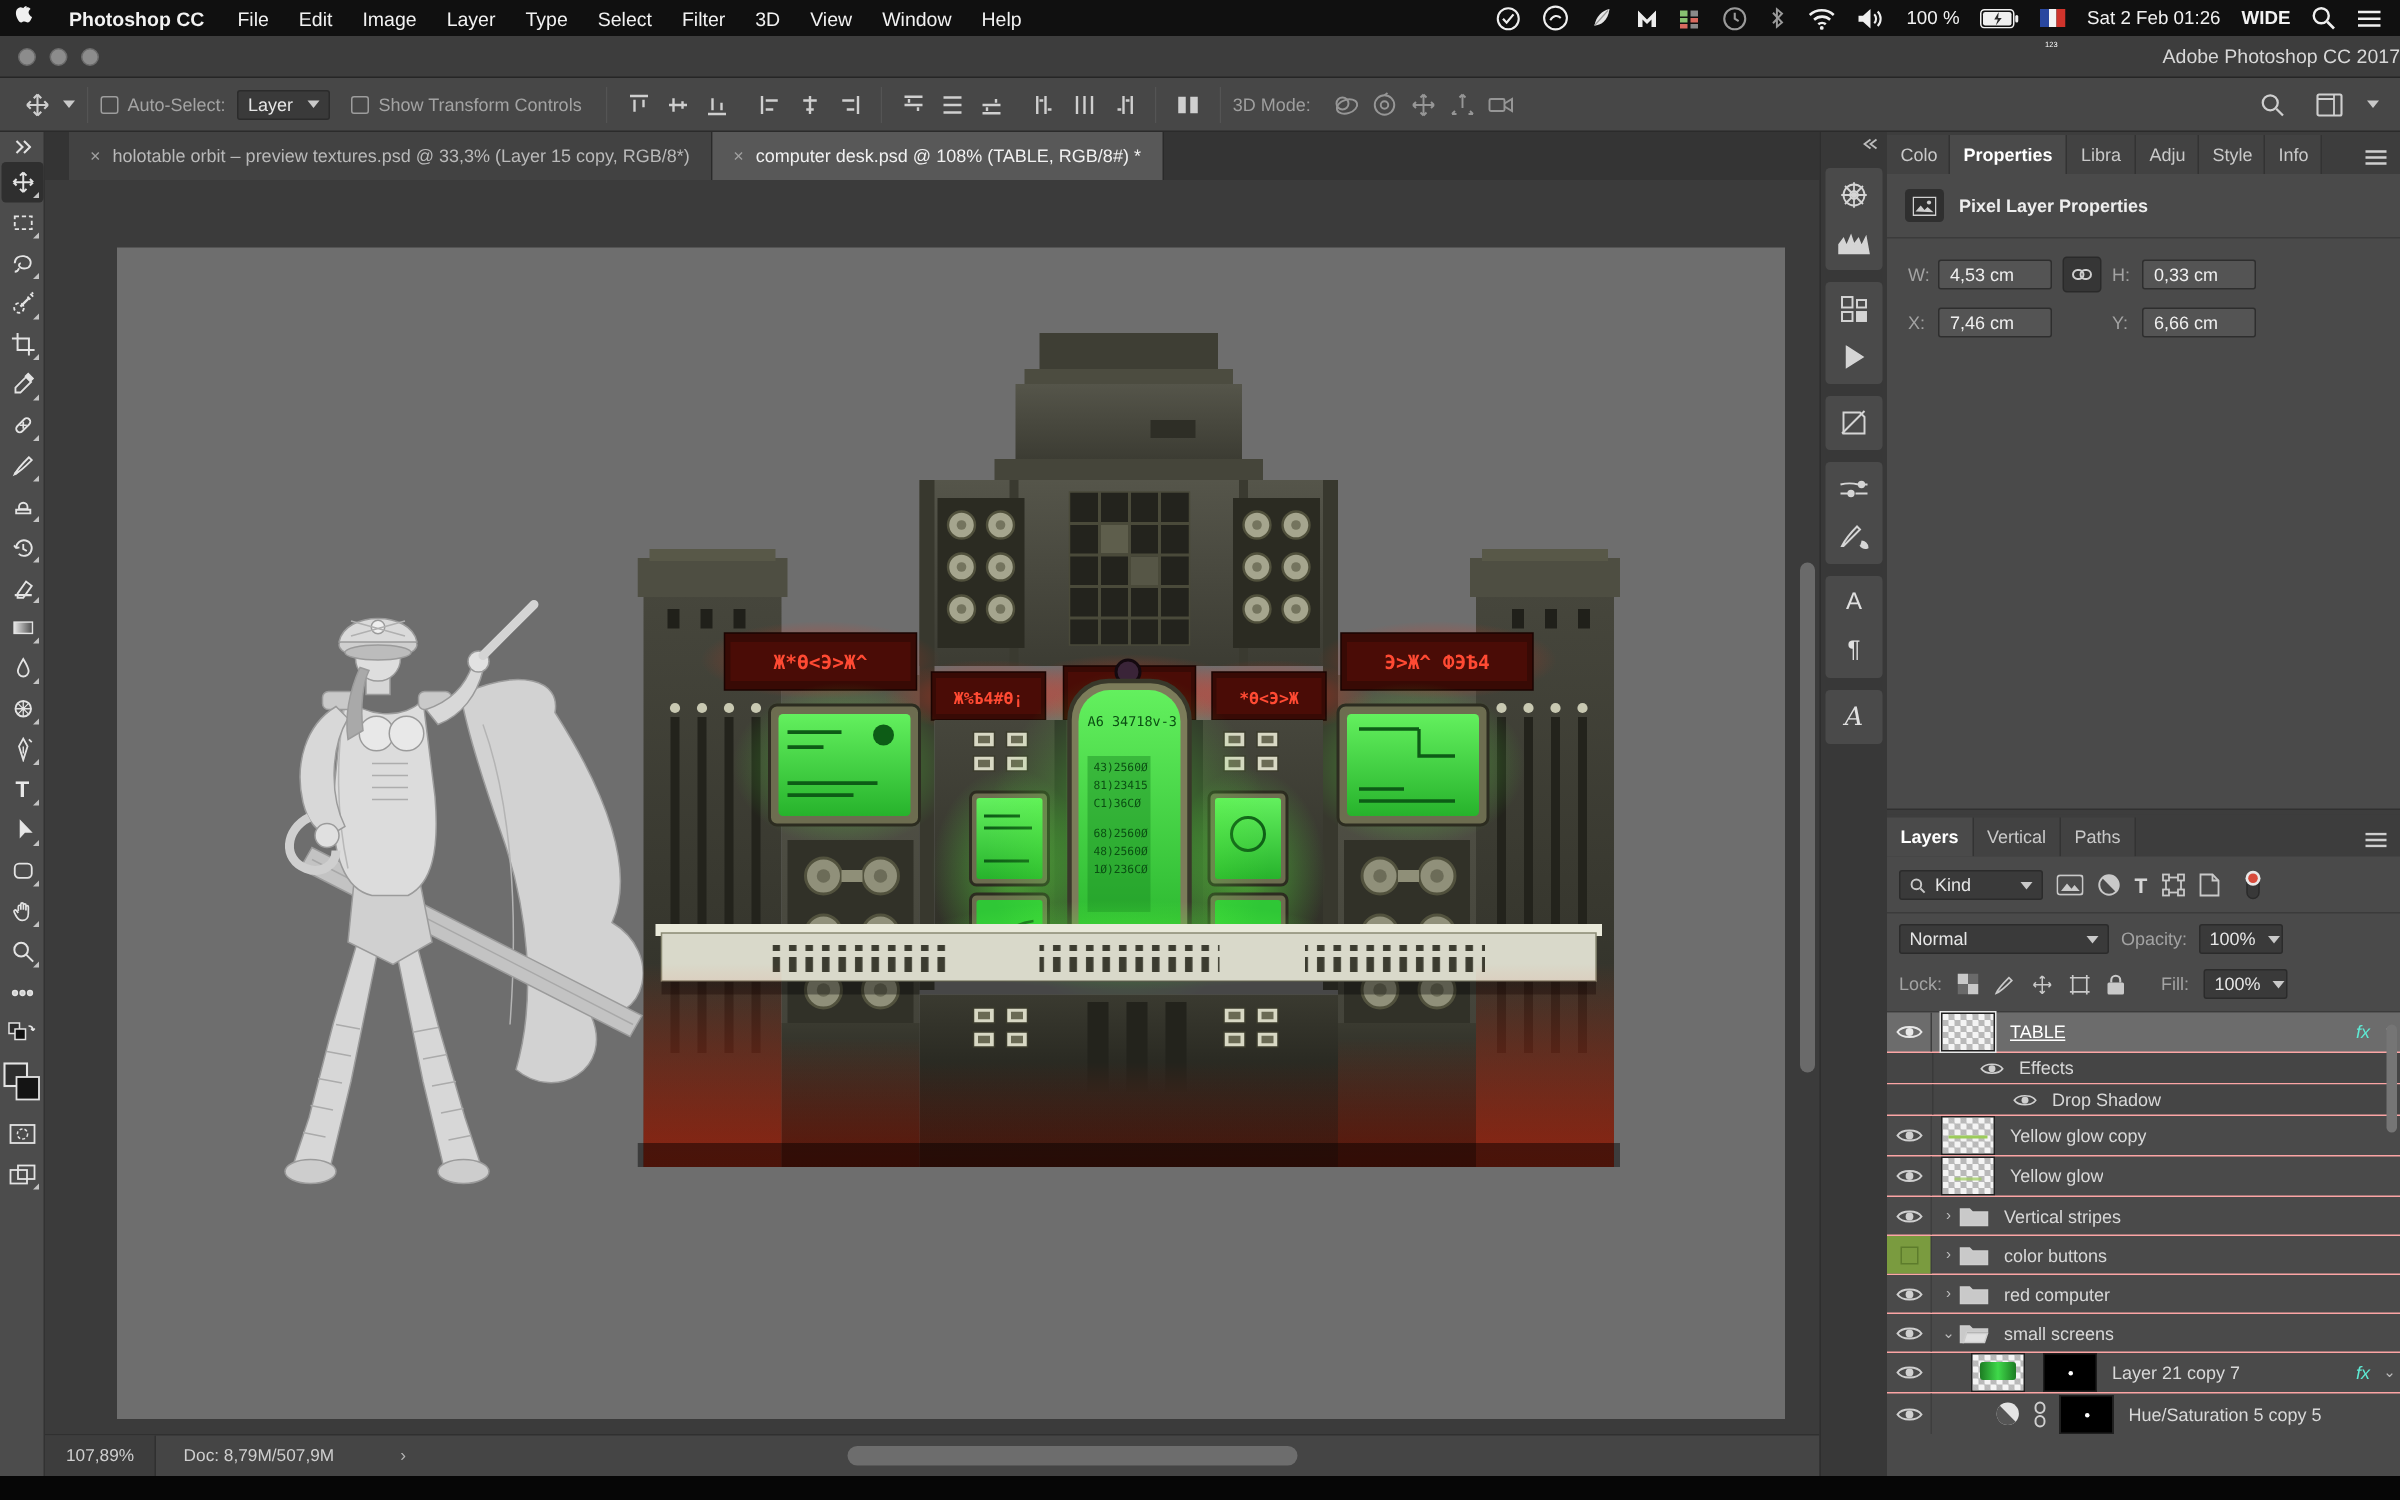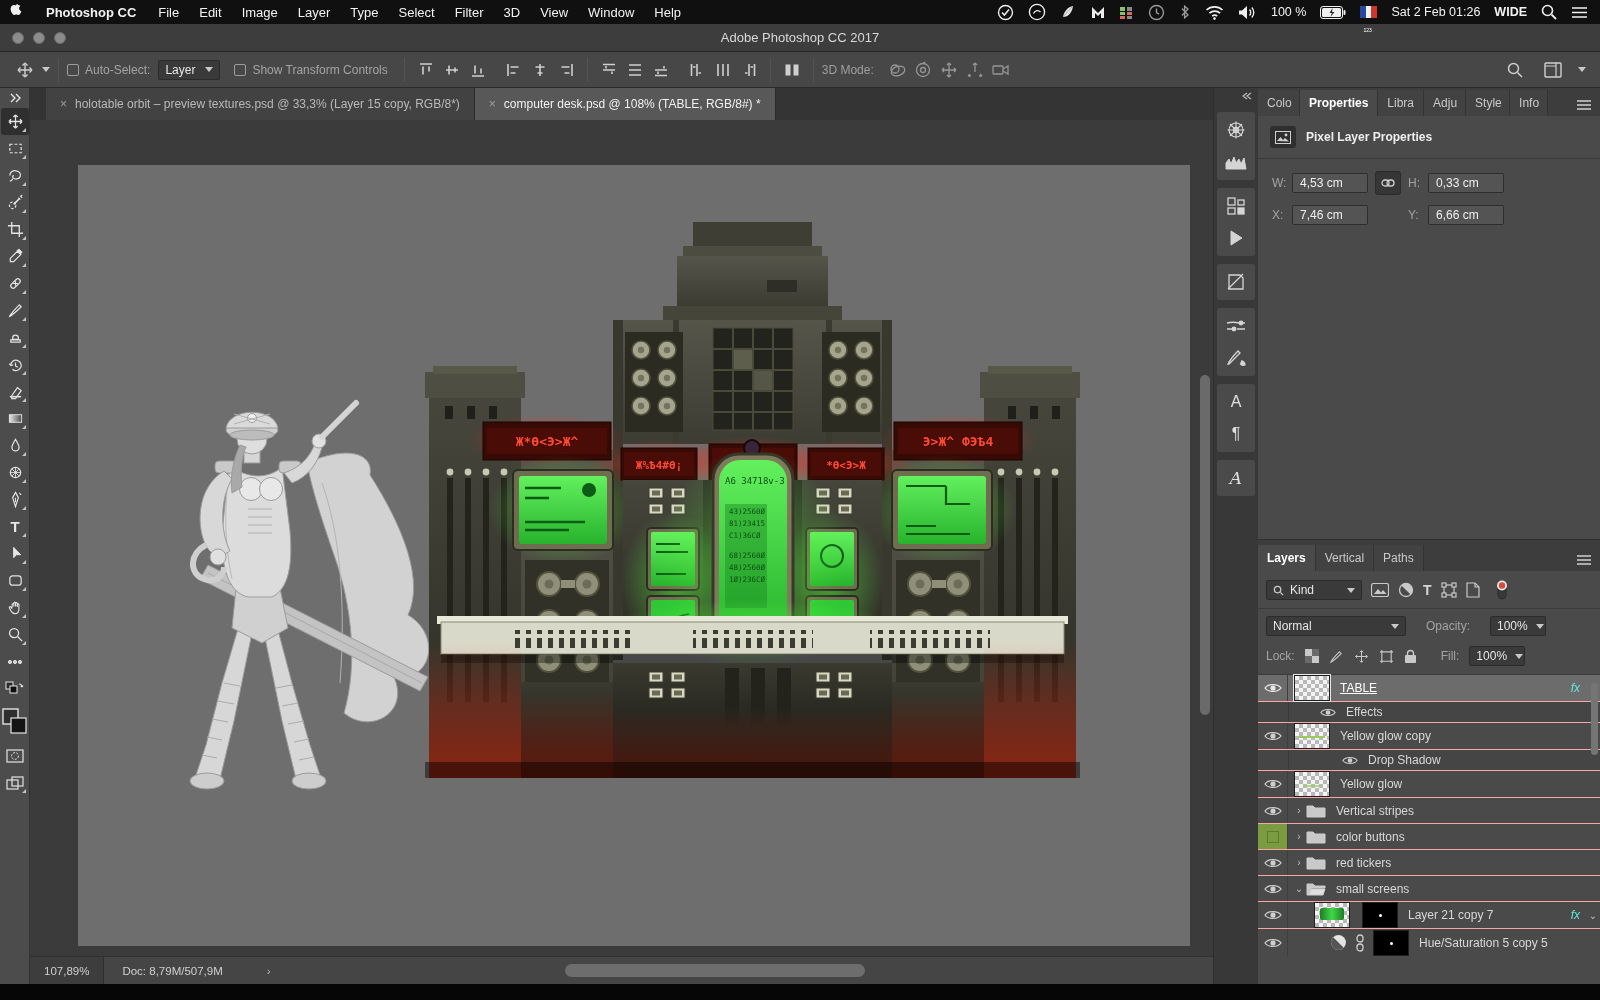--- a/index.html
+++ b/index.html
@@ -13,21 +13,21 @@
   #menubar{left:0;top:0;width:1600px;height:24px;background:#101010;display:flex;align-items:center;
            font-size:13px;color:#f2f2f2;z-index:50}
   #menubar .mi{padding:0 10px;cursor:default;white-space:nowrap}
   #menubar .app{font-weight:bold;padding:0 12px}
   #mb-right{margin-left:auto;display:flex;align-items:center;gap:14px;padding-right:12px}
   #mb-right .sic{display:flex;align-items:center;justify-content:center;height:40px}
 
   
   #titlebar{left:0;top:24px;width:1600px;height:28px;background:#3d3d3d;border-bottom:1px solid #262626}
   .tl{width:12px;height:12px;border-radius:50%;background:#8c8c8c;border:1px solid #6b6b6b;position:absolute;top:8px}
-  #wtitle{width:100%;text-align:center;line-height:28px;color:#d8d8d8;font-size:13px}
+  #wtitle{width:100%;text-align:right;line-height:28px;color:#d8d8d8;font-size:13px}
 
   
   #optionsbar{left:0;top:52px;width:1600px;height:36px;background:#474747;border-bottom:1px solid #2b2b2b;
               display:flex;align-items:center;font-size:12px;color:#dedede}
   .vdiv{width:1px;height:24px;background:#383838;border-right:1px solid #545454;margin:0 8px}
   .cb{width:12px;height:12px;border:1px solid #9d9d9d;border-radius:2px;background:transparent;display:inline-block;margin-right:6px;flex:none}
   .dd{background:#3a3a3a;border:1px solid #2b2b2b;border-radius:2px;height:20px;display:inline-flex;
       align-items:center;padding:0 6px;gap:8px;color:#e6e6e6}
   .chev{width:0;height:0;border-left:4px solid transparent;border-right:4px solid transparent;border-top:5px solid #c9c9c9}
   .oic{width:26px;height:24px;display:flex;align-items:center;justify-content:center}
@@ -1004,21 +1004,21 @@
         </span>
       <span style="margin-left:6px">
           <svg width="14" height="22" viewBox="0 0 14 22">
             <rect x="3" y="3" width="8" height="17" rx="4" fill="#383838" stroke="#2a2a2a"></rect>
             <circle cx="7" cy="6.5" r="5" fill="#e8e8e8"></circle>
             <circle cx="7" cy="6.5" r="3.2" fill="#d84b3c"></circle>
           </svg>
         </span>
     </div>
 
-    <div style="display:flex;align-items:center;gap:20px;padding:7px 8px">
+    <div style="display:flex;align-items:center;gap:8px;padding:7px 8px">
       <span class="dd" style="width:140px">
         <span>Normal</span>
         <span class="chev" style="margin-left:auto"></span>
       </span>
       <span class="lbl">Opacity:</span>
       <span class="dd" style="width:56px">
         <span>100%</span>
         <span class="chev" style="margin-left:auto"></span>
       </span>
     </div>
@@ -1080,52 +1080,52 @@
         <span style="width:30px;flex:none"></span>
         <span style="align-self:stretch;border-left:1px solid #3a3a3a;width:48px;flex:none;display:flex;align-items:center;justify-content:flex-end">
             <svg width="16" height="11" viewBox="0 0 18 12">
               <path d="M1 6C4 1.5 14 1.5 17 6C14 10.5 4 10.5 1 6Z" fill="none" stroke="#cfcfcf" stroke-width="1.3"></path>
               <circle cx="9" cy="6" r="2.6" fill="#cfcfcf"></circle>
             </svg>
           </span>
         <span class="lname">Effects</span>
       </div>
 
-      <div class="lrow" style="height:27px">
-        <span class="eyecell">
-            <svg width="18" height="12" viewBox="0 0 18 12">
-              <path d="M1 6C4 1.5 14 1.5 17 6C14 10.5 4 10.5 1 6Z" fill="none" stroke="#cfcfcf" stroke-width="1.3"></path>
-              <circle cx="9" cy="6" r="2.6" fill="#cfcfcf"></circle>
-            </svg>
-          </span>
-        <span class="thumb checker" style="margin-left:6px;position:relative">
-            <span style="position:absolute;left:4px;top:12px;width:26px;height:2px;background:#9ccc5a"></span>
-          </span>
-        <span class="lname">Yellow glow copy</span>
-      </div>
-
       <div class="lrow" style="height:21px;background:#454545">
         <span style="width:30px;flex:none"></span>
         <span style="align-self:stretch;border-left:1px solid #3a3a3a;width:70px;flex:none;display:flex;align-items:center;justify-content:flex-end">
             <svg width="16" height="11" viewBox="0 0 18 12">
               <path d="M1 6C4 1.5 14 1.5 17 6C14 10.5 4 10.5 1 6Z" fill="none" stroke="#cfcfcf" stroke-width="1.3"></path>
               <circle cx="9" cy="6" r="2.6" fill="#cfcfcf"></circle>
             </svg>
           </span>
         <span class="lname">Drop Shadow</span>
       </div>
 
       <div class="lrow" style="height:27px">
         <span class="eyecell">
             <svg width="18" height="12" viewBox="0 0 18 12">
               <path d="M1 6C4 1.5 14 1.5 17 6C14 10.5 4 10.5 1 6Z" fill="none" stroke="#cfcfcf" stroke-width="1.3"></path>
               <circle cx="9" cy="6" r="2.6" fill="#cfcfcf"></circle>
             </svg>
           </span>
         <span class="thumb checker" style="margin-left:6px;position:relative">
+            <span style="position:absolute;left:4px;top:12px;width:26px;height:2px;background:#9ccc5a"></span>
+          </span>
+        <span class="lname">Yellow glow copy</span>
+      </div>
+
+      <div class="lrow" style="height:27px">
+        <span class="eyecell">
+            <svg width="18" height="12" viewBox="0 0 18 12">
+              <path d="M1 6C4 1.5 14 1.5 17 6C14 10.5 4 10.5 1 6Z" fill="none" stroke="#cfcfcf" stroke-width="1.3"></path>
+              <circle cx="9" cy="6" r="2.6" fill="#cfcfcf"></circle>
+            </svg>
+          </span>
+        <span class="thumb checker" style="margin-left:6px;position:relative">
             <span style="position:absolute;left:8px;top:13px;width:18px;height:2px;background:#9ccc5a;opacity:.7"></span>
           </span>
         <span class="lname">Yellow glow</span>
       </div>
 
       <div class="lrow" style="height:26px">
         <span class="eyecell">
             <svg width="18" height="12" viewBox="0 0 18 12">
               <path d="M1 6C4 1.5 14 1.5 17 6C14 10.5 4 10.5 1 6Z" fill="none" stroke="#cfcfcf" stroke-width="1.3"></path>
               <circle cx="9" cy="6" r="2.6" fill="#cfcfcf"></circle>
@@ -1159,21 +1159,21 @@
               <path d="M1 6C4 1.5 14 1.5 17 6C14 10.5 4 10.5 1 6Z" fill="none" stroke="#cfcfcf" stroke-width="1.3"></path>
               <circle cx="9" cy="6" r="2.6" fill="#cfcfcf"></circle>
             </svg>
           </span>
         <span class="exp" style="margin-left:4px">›</span>
         <span class="foldic">
             <svg width="20" height="15" viewBox="0 0 20 15">
               <path d="M1 3h6l2 2h10v9H1z" fill="#c9c9c9"></path>
             </svg>
           </span>
-        <span class="lname">red tickers</span>
+        <span class="lname">red computer</span>
       </div>
 
       <div class="lrow" style="height:26px">
         <span class="eyecell">
             <svg width="18" height="12" viewBox="0 0 18 12">
               <path d="M1 6C4 1.5 14 1.5 17 6C14 10.5 4 10.5 1 6Z" fill="none" stroke="#cfcfcf" stroke-width="1.3"></path>
               <circle cx="9" cy="6" r="2.6" fill="#cfcfcf"></circle>
             </svg>
           </span>
         <span class="exp" style="margin-left:4px">⌄</span>

